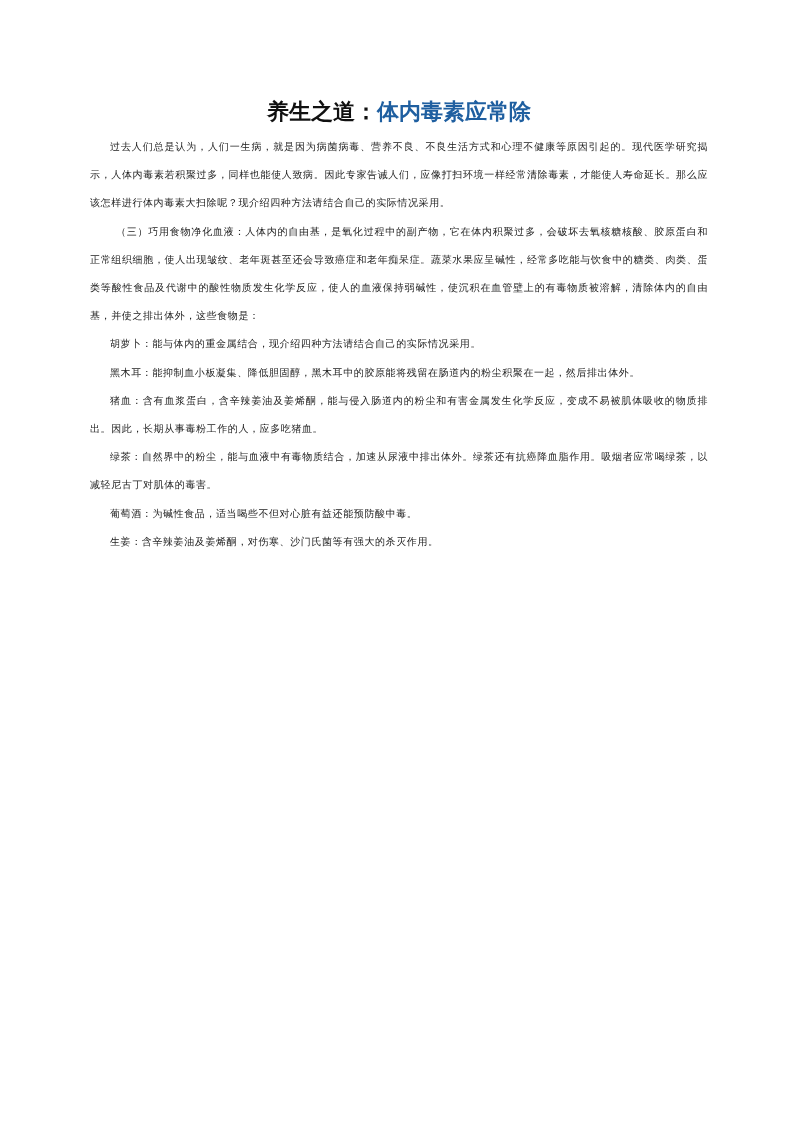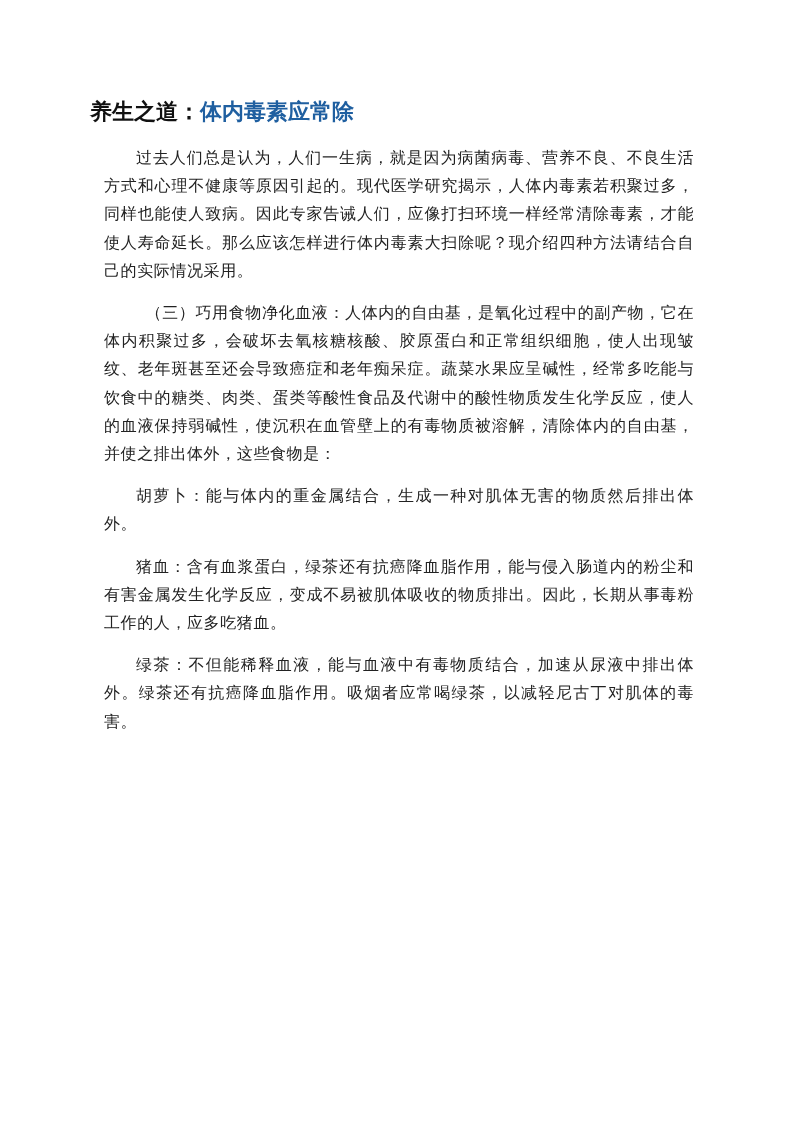--- a/index.html
+++ b/index.html
@@ -3,38 +3,41 @@
 <meta charset="utf-8">
 <style>
   html, body { margin: 0; padding: 0; background: #ffffff; }
   body { width: 793px; height: 1122px; position: relative; overflow: hidden; }
   .page {
     position: absolute; left: 90px; top: 94px; width: 618px;
     font-family: "DejaVu Serif", "Liberation Serif", serif;
     color: #1a1a1a;
   }
   .title {
-    font-size: 22px; font-weight: bold;
+    text-align: center; font-size: 22px; font-weight: bold;
     font-family: "DejaVu Sans", "Liberation Sans", sans-serif;
     height: 36px; line-height: 36px; margin: 0 0 3px 0; letter-spacing: 0px;
   }
   .title .t1 { color: #111111; }
   .title .t2 { color: #1f5fa0; }
   p {
-    margin: 14px; font-size: 16px; line-height: 28.2px;
+    margin: 0; font-size: 10px; line-height: 28.2px;
     text-align: justify; text-indent: 2em; letter-spacing: 0.6px;
     color: #222222;
   }
   p.indent2 { text-indent: 2.6em; }
 </style>
 </head>
 <body>
 
 <div class="page">
   <div class="title">
     <span class="t1">养生之道：</span><span class="t2">体内毒素应常除</span>
   </div>
   <p>过去人们总是认为，人们一生病，就是因为病菌病毒、营养不良、不良生活方式和心理不健康等原因引起的。现代医学研究揭示，人体内毒素若积聚过多，同样也能使人致病。因此专家告诫人们，应像打扫环境一样经常清除毒素，才能使人寿命延长。那么应该怎样进行体内毒素大扫除呢？现介绍四种方法请结合自己的实际情况采用。</p>
   <p class="indent2">（三）巧用食物净化血液：人体内的自由基，是氧化过程中的副产物，它在体内积聚过多，会破坏去氧核糖核酸、胶原蛋白和正常组织细胞，使人出现皱纹、老年斑甚至还会导致癌症和老年痴呆症。蔬菜水果应呈碱性，经常多吃能与饮食中的糖类、肉类、蛋类等酸性食品及代谢中的酸性物质发生化学反应，使人的血液保持弱碱性，使沉积在血管壁上的有毒物质被溶解，清除体内的自由基，并使之排出体外，这些食物是：</p>
-  <p>胡萝卜：能与体内的重金属结合，生成一种对肌体无害的物质然后排出体外。</p>
-  <p>猪血：含有血浆蛋白，绿茶还有抗癌降血脂作用，能与侵入肠道内的粉尘和有害金属发生化学反应，变成不易被肌体吸收的物质排出。因此，长期从事毒粉工作的人，应多吃猪血。</p>
-  <p>绿茶：不但能稀释血液，能与血液中有毒物质结合，加速从尿液中排出体外。绿茶还有抗癌降血脂作用。吸烟者应常喝绿茶，以减轻尼古丁对肌体的毒害。</p>
+  <p>胡萝卜：能与体内的重金属结合，现介绍四种方法请结合自己的实际情况采用。</p>
+  <p>黑木耳：能抑制血小板凝集、降低胆固醇，黑木耳中的胶原能将残留在肠道内的粉尘积聚在一起，然后排出体外。</p>
+  <p>猪血：含有血浆蛋白，含辛辣姜油及姜烯酮，能与侵入肠道内的粉尘和有害金属发生化学反应，变成不易被肌体吸收的物质排出。因此，长期从事毒粉工作的人，应多吃猪血。</p>
+  <p>绿茶：自然界中的粉尘，能与血液中有毒物质结合，加速从尿液中排出体外。绿茶还有抗癌降血脂作用。吸烟者应常喝绿茶，以减轻尼古丁对肌体的毒害。</p>
+  <p>葡萄酒：为碱性食品，适当喝些不但对心脏有益还能预防酸中毒。</p>
+  <p>生姜：含辛辣姜油及姜烯酮，对伤寒、沙门氏菌等有强大的杀灭作用。</p>
 </div>
 
 </body></html>

